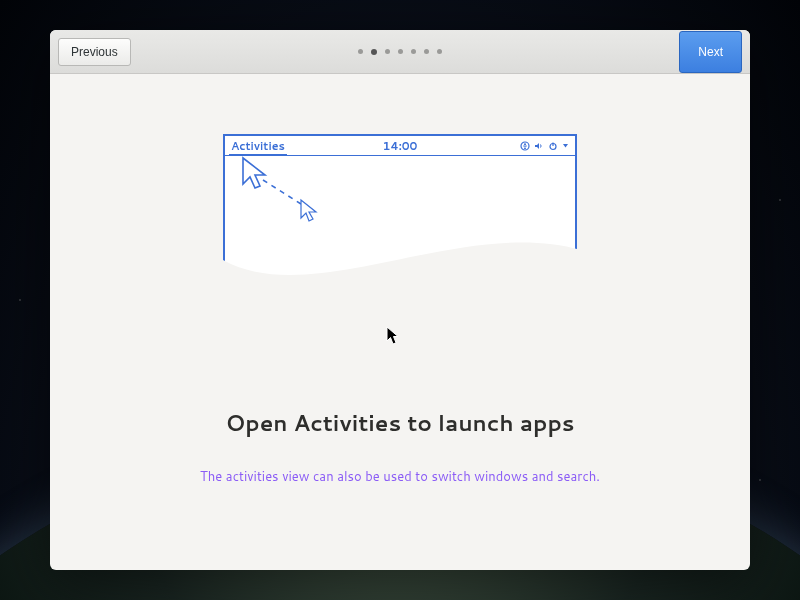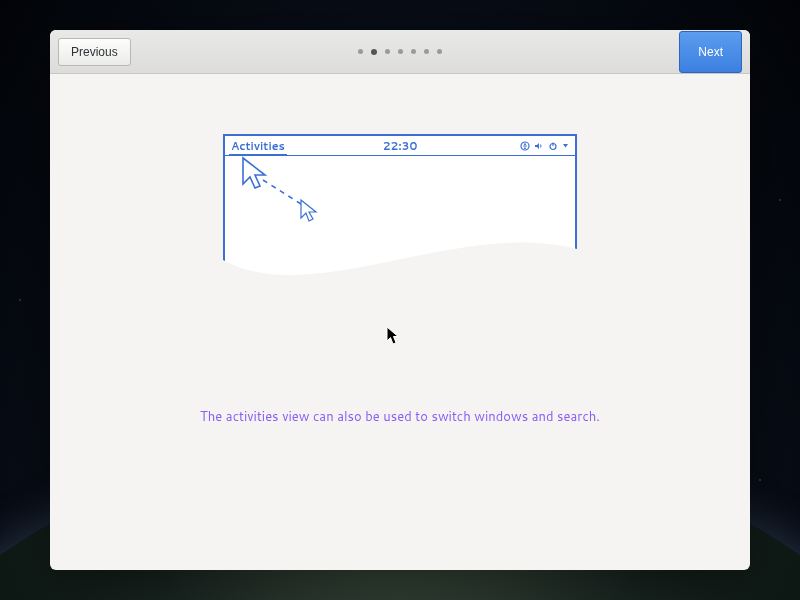--- a/index.html
+++ b/index.html
@@ -158,21 +158,21 @@
 
     <button class="btn suggested next">Next</button>
   </div>
 
   <div class="content">
 
     <div class="illus">
       <div class="illus-topbar">
         <span class="act">Activities</span>
         <span class="act-underline"></span>
-        <span class="clock">22:30</span>
+        <span class="clock">14:00</span>
         <span class="sysicons">
           <svg width="10" height="10" viewBox="0 0 10 10">
               <circle cx="5" cy="5" r="4" fill="none" stroke="#3b6fd6" stroke-width="1.2"></circle>
               <circle cx="5" cy="3.2" r="1" fill="#3b6fd6"></circle>
               <path d="M3 5 h4 M5 5 v3 M4 8 l1-1 l1 1" stroke="#3b6fd6" stroke-width="0.8" fill="none"></path>
             </svg>
           <svg width="10" height="10" viewBox="0 0 10 10">
               <path d="M1 4 h2 l2 -2 v6 l-2 -2 h-2 z" fill="#3b6fd6"></path>
               <path d="M6.5 3.5 q1.2 1.5 0 3" stroke="#3b6fd6" stroke-width="1" fill="none"></path>
             </svg>
@@ -198,16 +198,17 @@
       </div>
       <svg class="fade" viewBox="0 0 358 110" preserveAspectRatio="none">
         <path d="M0 40 C 90 90 240 -4 358 30 L358 112 L0 112 Z" fill="#f5f4f2"></path>
       </svg>
     </div>
 
     <svg class="cursor-real" width="14" height="20" viewBox="0 0 14 20">
       <path d="M1 1 L1 15 L4.5 11.5 L7 18 L10 16.8 L7.5 10.5 L12 10.5 Z" fill="#000" stroke="#fff" stroke-width="1"></path>
     </svg>
 
+    <div class="heading">Open Activities to launch apps</div>
     <div class="subtext">The activities view can also be used to switch windows and search.</div>
 
   </div>
 </div>
 
 </body></html>

